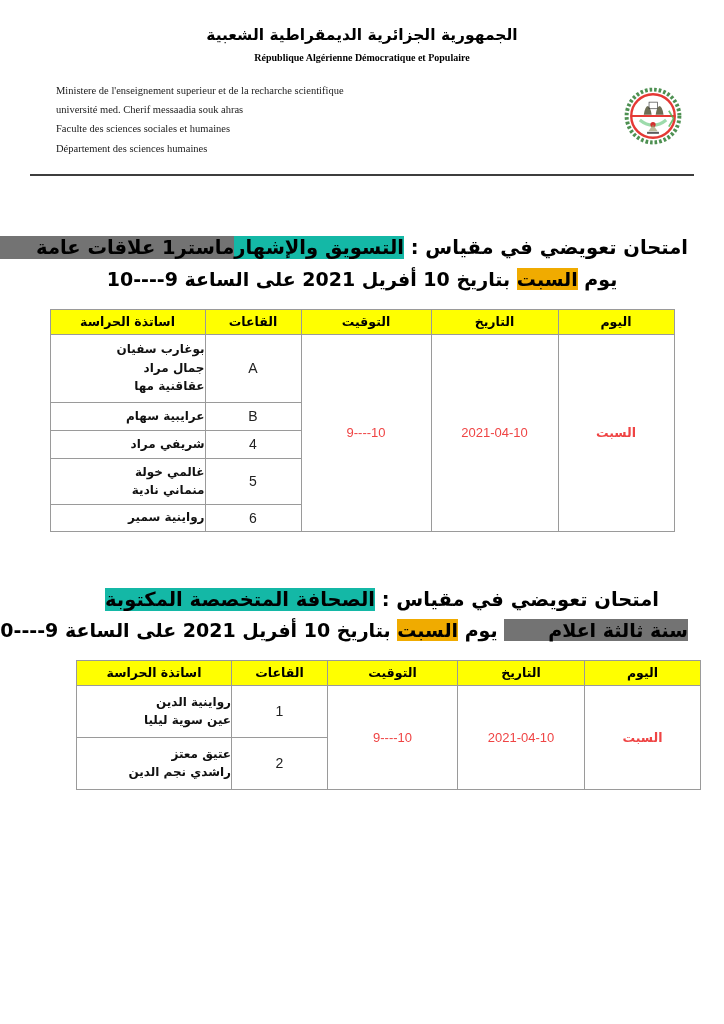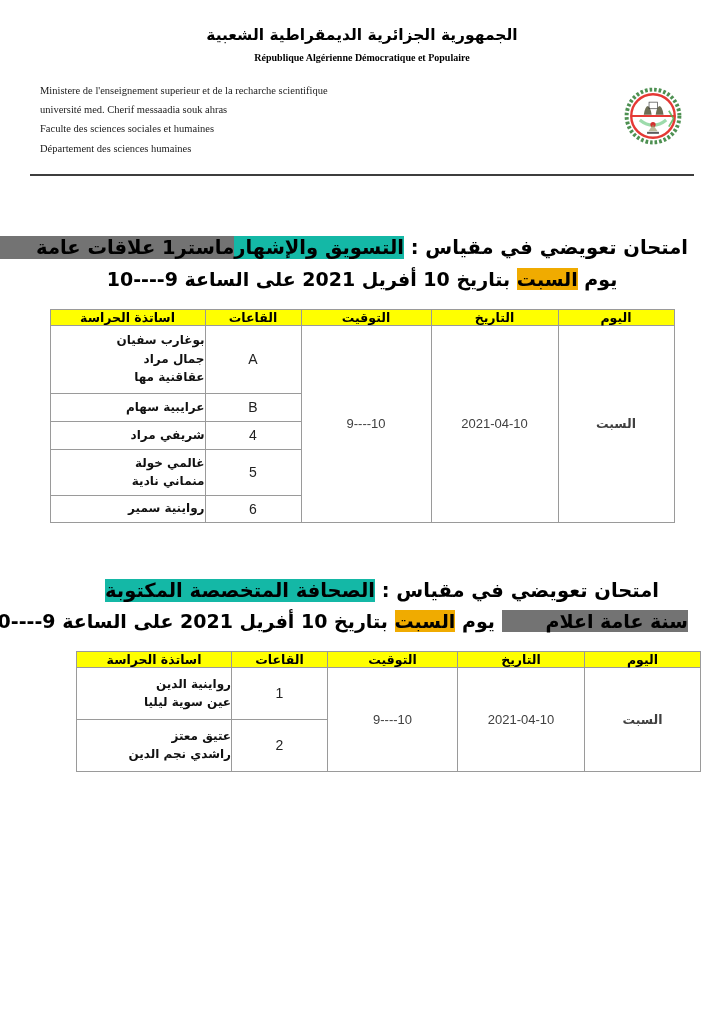--- a/index.html
+++ b/index.html
@@ -24,21 +24,21 @@
     letter-spacing: 0px; line-height: 1.2; color: #000;
   }
   .nat-fr {
     font-size: 10px; font-weight: bold; margin-top: 7px;
     font-family: "Liberation Serif", "DejaVu Serif", serif; color: #000;
   }
 
   
   .inst-row {
     display: flex; justify-content: space-between; align-items: flex-start;
-    margin-top: 18px; padding: 0 34px 0 40px;
+    margin-top: 18px; padding: 0 34px 0 56px;
   }
   .inst-fr {
     width: 318px; font-family: "Liberation Serif", "DejaVu Serif", serif;
     font-size: 10.5px; line-height: 1.85; color: #1a1a1a; text-align: left;
   }
   .inst-fr .ln { white-space: nowrap; }
 
   .logo-wrap { width: 74px; display: flex; justify-content: center; padding-top: 2px; }
   .logo { width: 66px; height: 66px; }
 
@@ -72,30 +72,30 @@
   table.sched {
     direction: rtl; border-collapse: collapse; width: 624px;
     margin: 14px auto 0 auto; table-layout: fixed;
     border: 1px solid #808080;
   }
   table.sched th, table.sched td {
     border: 1px solid #9a9a9a; padding: 0; vertical-align: middle;
   }
   table.sched thead th {
     background: #ffff00; color: #000;
-    font-size: 12.5px; font-weight: bold; height: 16px; text-align: center;
+    font-size: 12.5px; font-weight: bold; height: 25px; text-align: center;
   }
   col.c-day   { width: 116px; }
   col.c-date  { width: 127px; }
   col.c-time  { width: 130px; }
   col.c-room  { width: 96px;  }
   col.c-prof  { width: 155px; }
 
   td.day, td.date, td.time {
-    text-align: center; font-size: 12.5px; font-weight: bold; color: #404040;
+    text-align: center; font-size: 12.5px; font-weight: bold; color: #ef4444;
   }
   td.date, td.time { font-family: "Liberation Sans", sans-serif; font-weight: normal; font-size: 13px; }
   td.day { font-weight: bold; }
 
   td.room {
     text-align: center; font-family: "Liberation Sans", sans-serif;
     font-size: 14px; color: #222; vertical-align: top; padding-top: 4px;
   }
   td.profs {
     text-align: right; padding: 3px 7px 4px 4px;
@@ -209,21 +209,21 @@
               <div class="p">رواينية سمير</div>
             </td>
           </tr>
         </tbody>
     </table>
   </div>
 
   <div class="section sec2">
     <div class="title-block">
       <div class="title-line"><span>امتحان تعويضي في مقياس : </span><span class="hl-green">الصحافة المتخصصة المكتوبة</span></div>
-      <div class="title-line l2"><span class="hl-magenta">سنة عامة اعلام</span><span> يوم </span><span class="hl-orange">السبت</span><span> بتاريخ 10 أفريل 2021 على الساعة 9----10</span></div>
+      <div class="title-line l2"><span class="hl-magenta">سنة ثالثة اعلام</span><span> يوم </span><span class="hl-orange">السبت</span><span> بتاريخ 10 أفريل 2021 على الساعة 9----10</span></div>
     </div>
 
     <table class="sched">
       <colgroup>
         <col class="c-day">
           <col class="c-date">
           <col class="c-time">
           <col class="c-room">
           <col class="c-prof">
       </colgroup>

